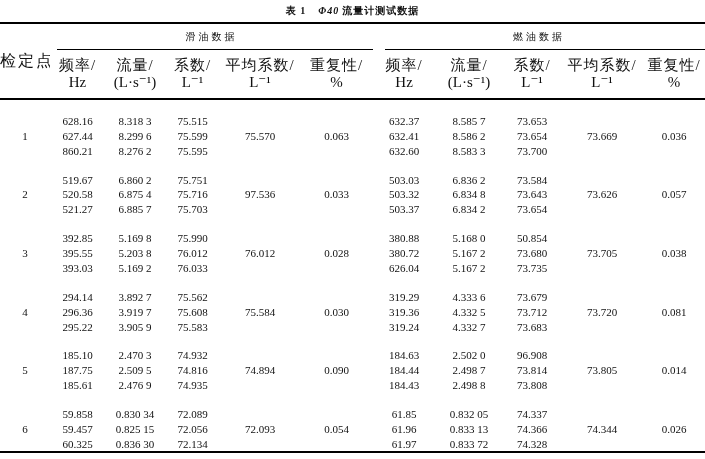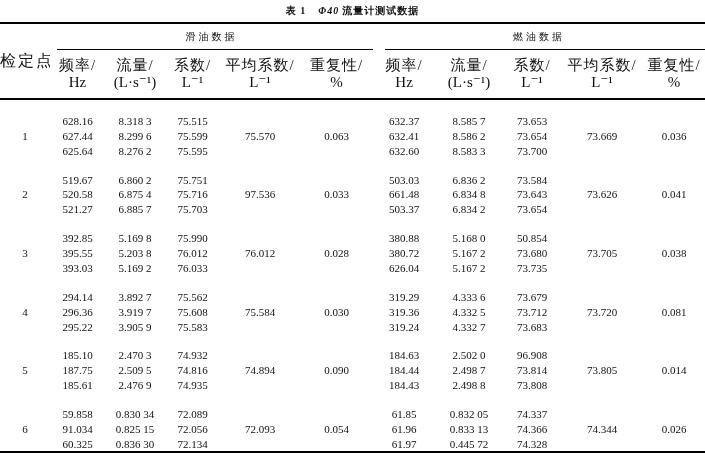--- a/index.html
+++ b/index.html
@@ -136,21 +136,21 @@
         <td>75.570</td>
         <td>0.063</td>
         <td>632.41</td>
         <td>8.586 2</td>
         <td>73.654</td>
         <td>73.669</td>
         <td>0.036</td>
       </tr>
       <tr>
         <td></td>
-        <td>625.64</td>
+        <td>860.21</td>
         <td>8.276 2</td>
         <td>75.595</td>
         <td></td>
         <td></td>
         <td>632.60</td>
         <td>8.583 3</td>
         <td>73.700</td>
         <td></td>
         <td></td>
       </tr>
@@ -167,25 +167,25 @@
         <td></td>
         <td></td>
       </tr>
       <tr>
         <td>2</td>
         <td>520.58</td>
         <td>6.875 4</td>
         <td>75.716</td>
         <td>97.536</td>
         <td>0.033</td>
-        <td>661.48</td>
+        <td>503.32</td>
         <td>6.834 8</td>
         <td>73.643</td>
         <td>73.626</td>
-        <td>0.041</td>
+        <td>0.057</td>
       </tr>
       <tr>
         <td></td>
         <td>521.27</td>
         <td>6.885 7</td>
         <td>75.703</td>
         <td></td>
         <td></td>
         <td>503.37</td>
         <td>6.834 2</td>
@@ -318,38 +318,38 @@
         <td></td>
         <td></td>
         <td>61.85</td>
         <td>0.832 05</td>
         <td>74.337</td>
         <td></td>
         <td></td>
       </tr>
       <tr>
         <td>6</td>
-        <td>91.034</td>
+        <td>59.457</td>
         <td>0.825 15</td>
         <td>72.056</td>
         <td>72.093</td>
         <td>0.054</td>
         <td>61.96</td>
         <td>0.833 13</td>
         <td>74.366</td>
         <td>74.344</td>
         <td>0.026</td>
       </tr>
       <tr>
         <td></td>
         <td>60.325</td>
         <td>0.836 30</td>
         <td>72.134</td>
         <td></td>
         <td></td>
         <td>61.97</td>
-        <td>0.445 72</td>
+        <td>0.833 72</td>
         <td>74.328</td>
         <td></td>
         <td></td>
       </tr>
     </tbody>
 </table>
 
 </body></html>

